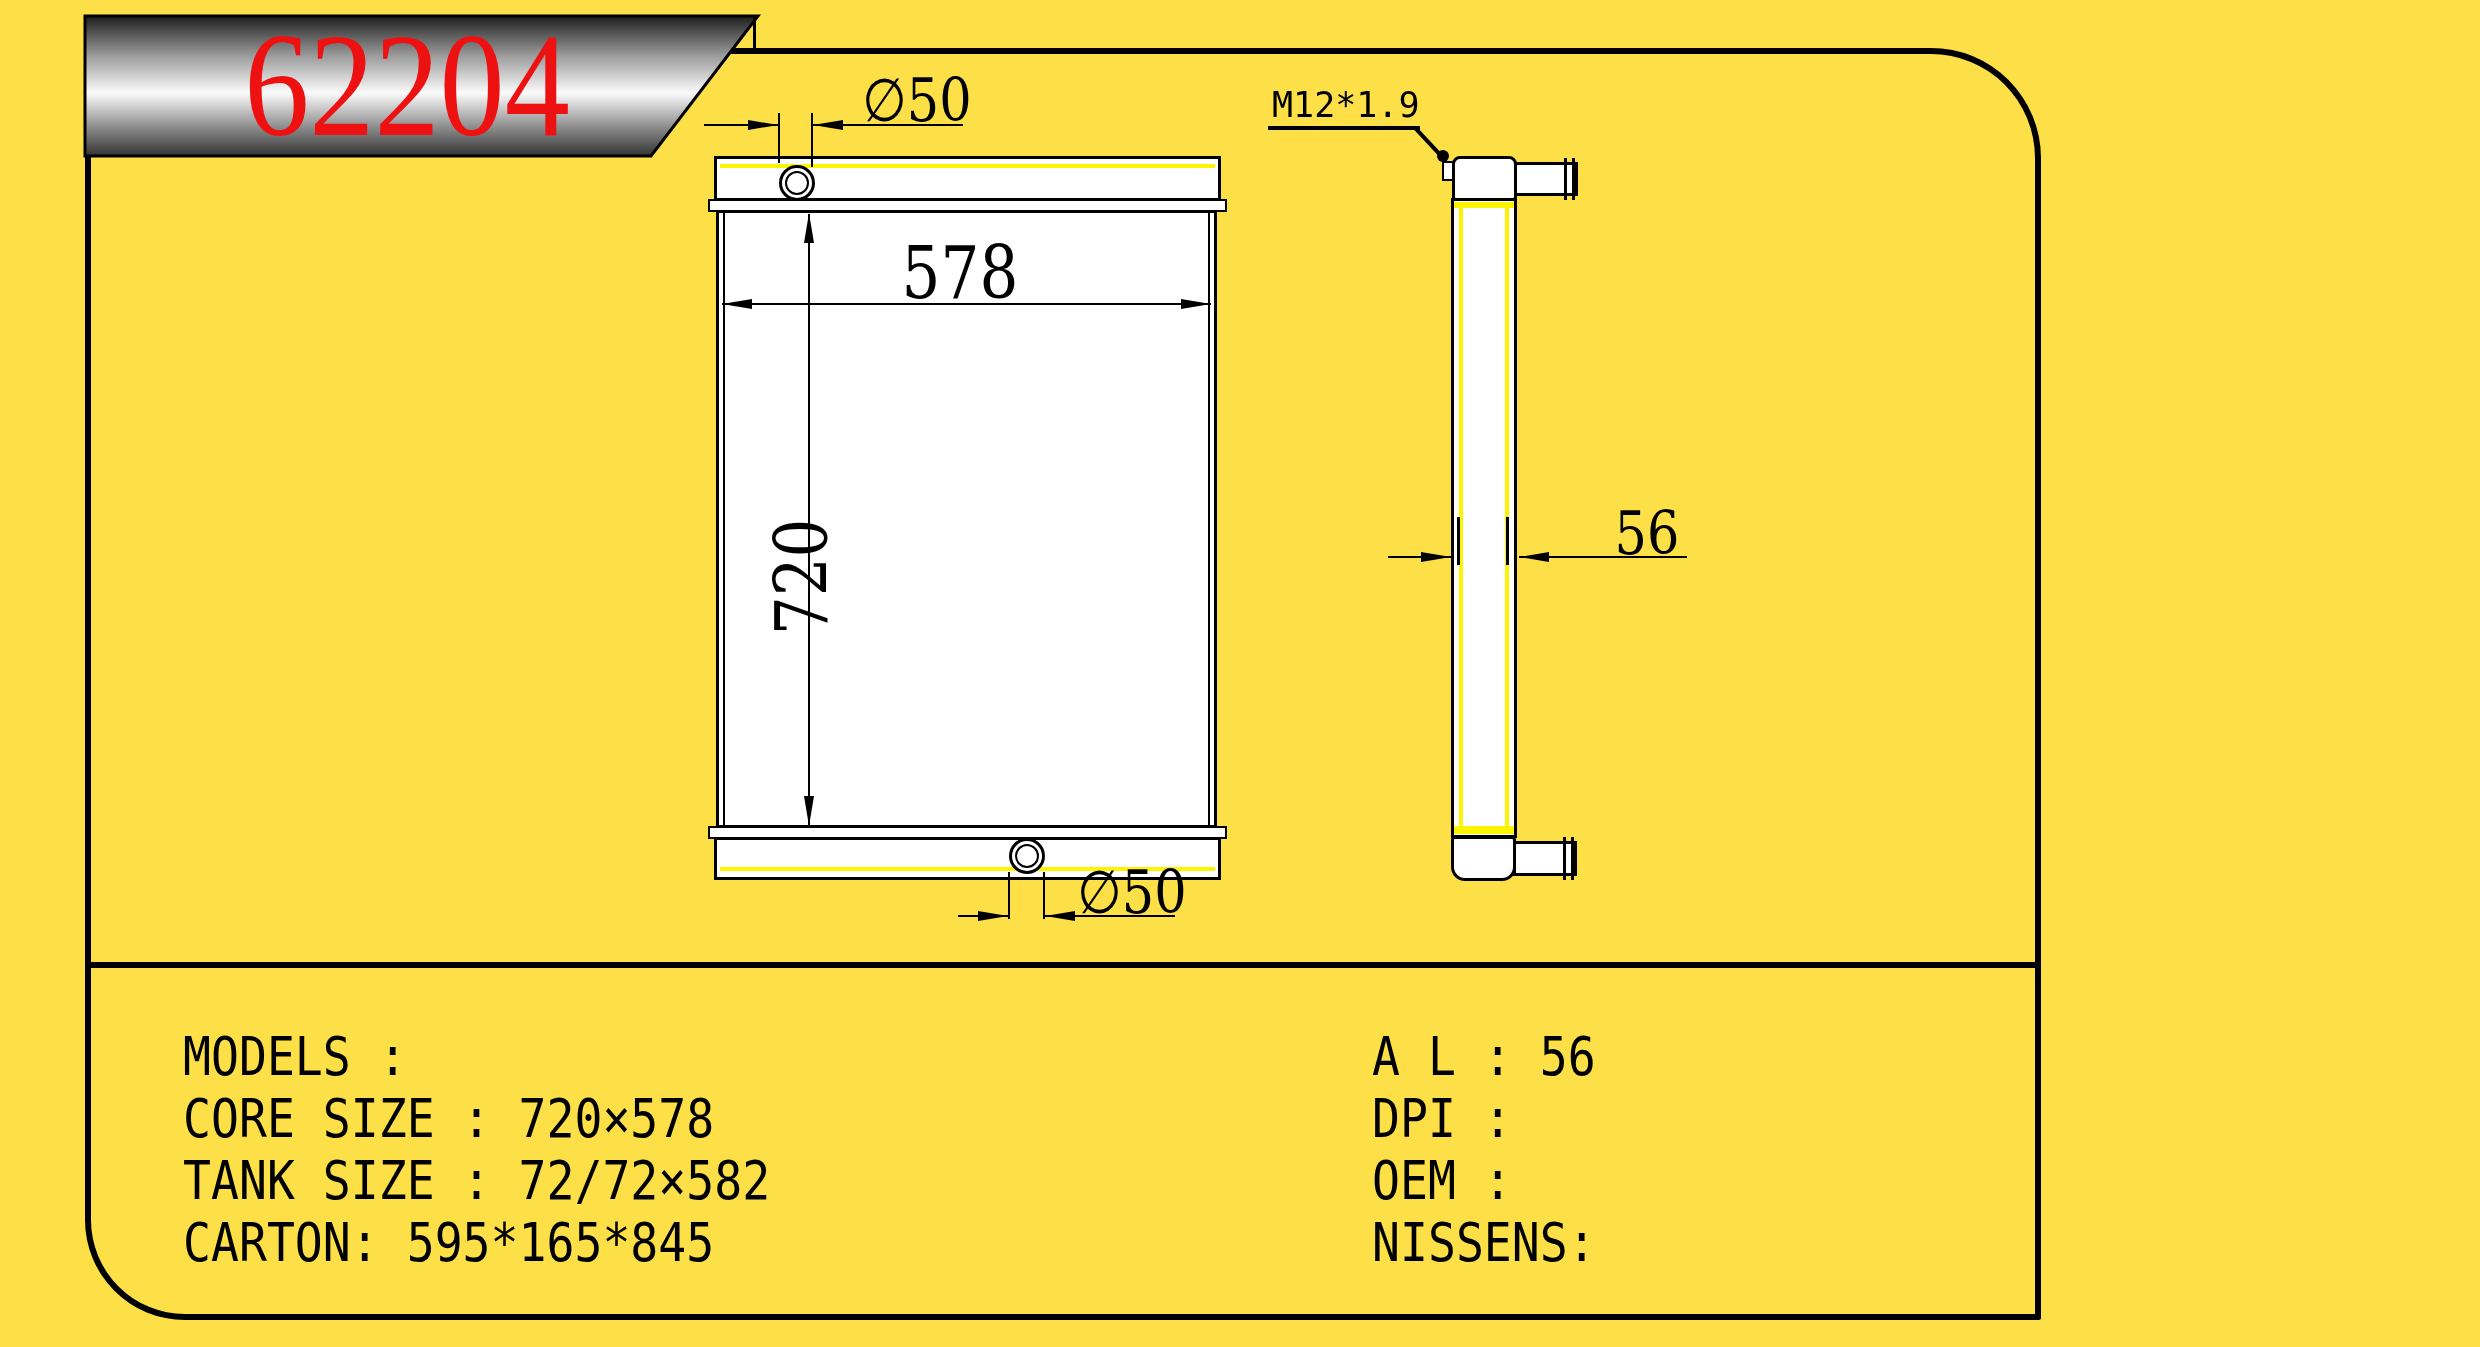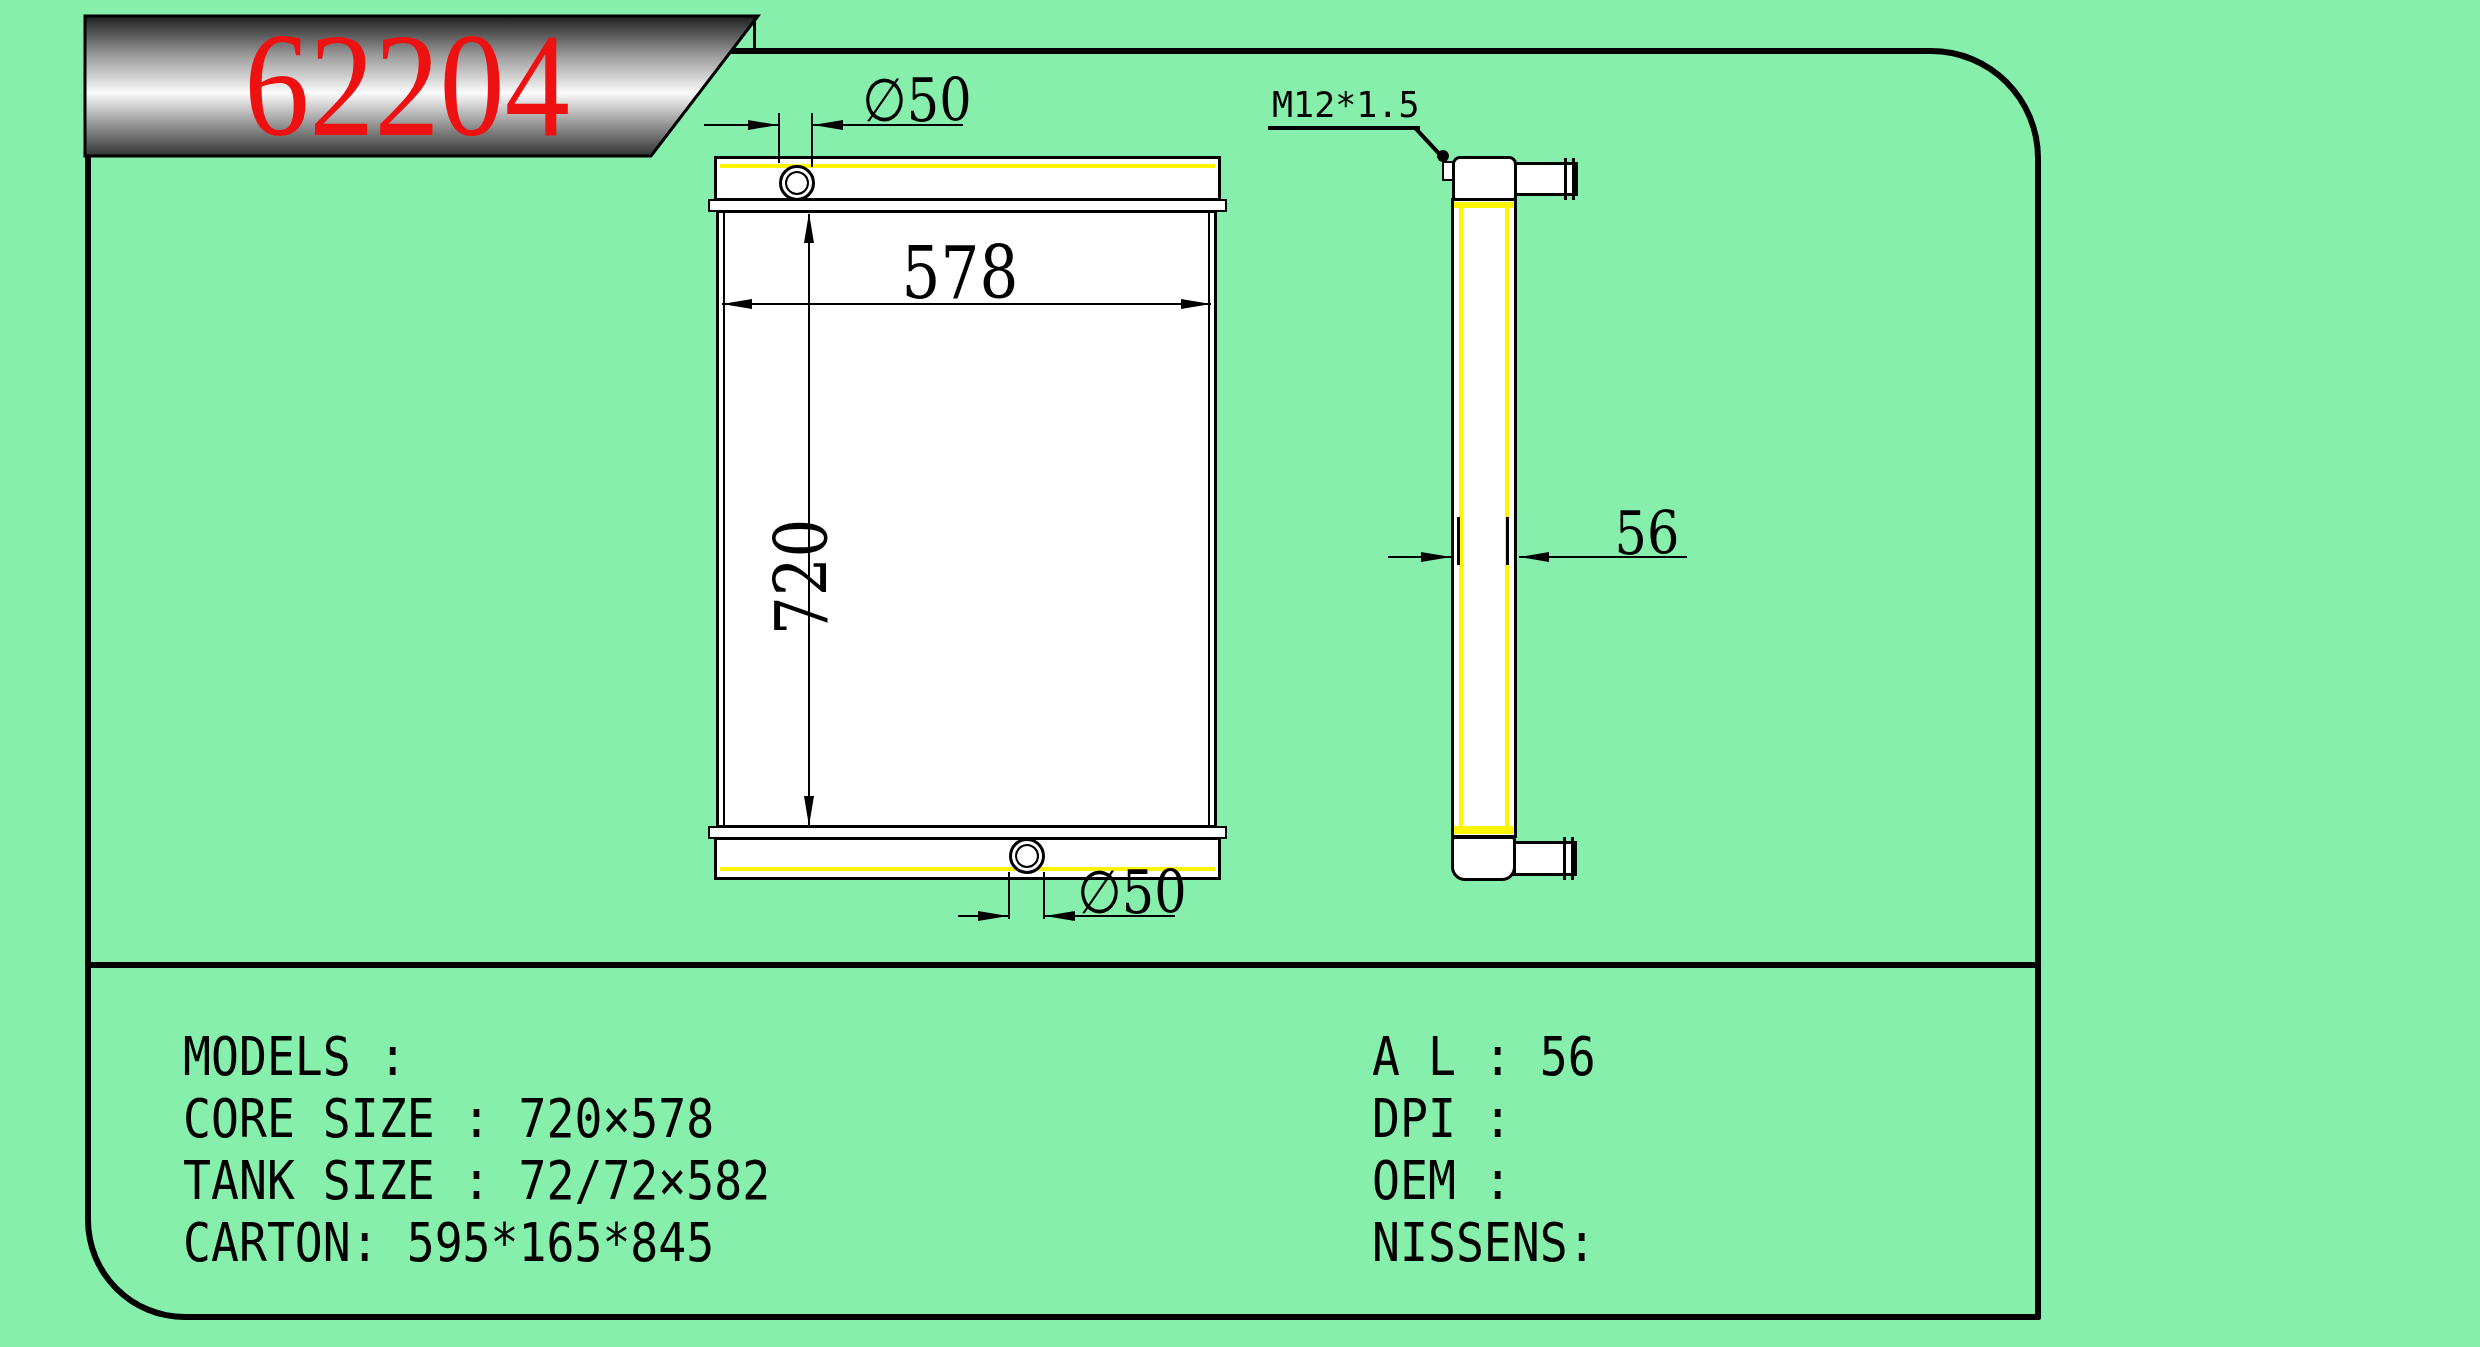--- a/index.html
+++ b/index.html
@@ -1,16 +1,16 @@
 <!DOCTYPE html>
 <html style="--accent-red: #ee1111; --highlight-yellow: #fcf400;"><head>
 <meta charset="utf-8">
 <style>
   html,body{margin:0;padding:0;background:#ffffff;}
-  #stage{position:relative;width:2480px;height:1347px;background:#86efac;overflow:hidden;
+  #stage{position:relative;width:2480px;height:1347px;background:#fde047;overflow:hidden;
          font-family:"DejaVu Sans","Liberation Sans",sans-serif;}
   .abs{position:absolute;}
   .blk{position:absolute;background:#000;}
   .yel{position:absolute;background:var(--highlight-yellow,#fcf400);}
   .outline{position:absolute;background:#fff;border:3px solid #000;box-sizing:border-box;}
   .outline2{position:absolute;background:#fff;border:2px solid #000;box-sizing:border-box;}
   .circ{position:absolute;border:3px solid #000;border-radius:50%;background:#fff;box-sizing:border-box;}
   .circ-in{position:absolute;border:2px solid #000;border-radius:50%;box-sizing:border-box;}
   .arrow{position:absolute;width:0;height:0;}
   .ar-r{border-left:30px solid #000;border-top:5px solid transparent;border-bottom:5px solid transparent;}
@@ -104,21 +104,21 @@
   <div class="outline" style="left:1451px;top:198px;width:66px;height:640px;"></div>
   <div class="yel" style="left:1459px;top:204px;width:4px;height:628px;"></div>
   <div class="yel" style="left:1505px;top:204px;width:4px;height:628px;"></div>
   <div class="yel" style="left:1454px;top:202px;width:60px;height:6px;"></div>
   <div class="yel" style="left:1454px;top:826px;width:60px;height:8px;"></div>
   <div class="outline" style="left:1451px;top:836px;width:65px;height:45px;border-radius:4px 4px 14px 14px;"></div>
   <div class="outline" style="left:1513px;top:841px;width:64px;height:35px;"></div>
   <div class="blk" style="left:1563px;top:837px;width:3px;height:43px;"></div>
   <div class="blk" style="left:1571px;top:837px;width:3px;height:43px;"></div>
 
-  <div class="cadmono" style="left:1272px;top:88px;">M12*1.5</div>
+  <div class="cadmono" style="left:1272px;top:88px;">M12*1.9</div>
   <div class="blk" style="left:1268px;top:126px;width:152px;height:4px;"></div>
   <div class="blk" style="left:1417px;top:127px;width:41px;height:4px;transform:rotate(47deg);transform-origin:left top;"></div>
   <div class="blk" style="left:1437px;top:150px;width:12px;height:12px;border-radius:50%;"></div>
 
   <div class="blk" style="left:1388px;top:556px;width:63px;height:2px;"></div>
   <div class="arrow ar-r" style="left:1421px;top:552px;"></div>
   <div class="blk" style="left:1519px;top:556px;width:168px;height:2px;"></div>
   <div class="arrow ar-l" style="left:1519px;top:552px;"></div>
   <div class="blk" style="left:1457px;top:517px;width:3px;height:48px;"></div>
   <div class="blk" style="left:1506px;top:517px;width:3px;height:48px;"></div>

